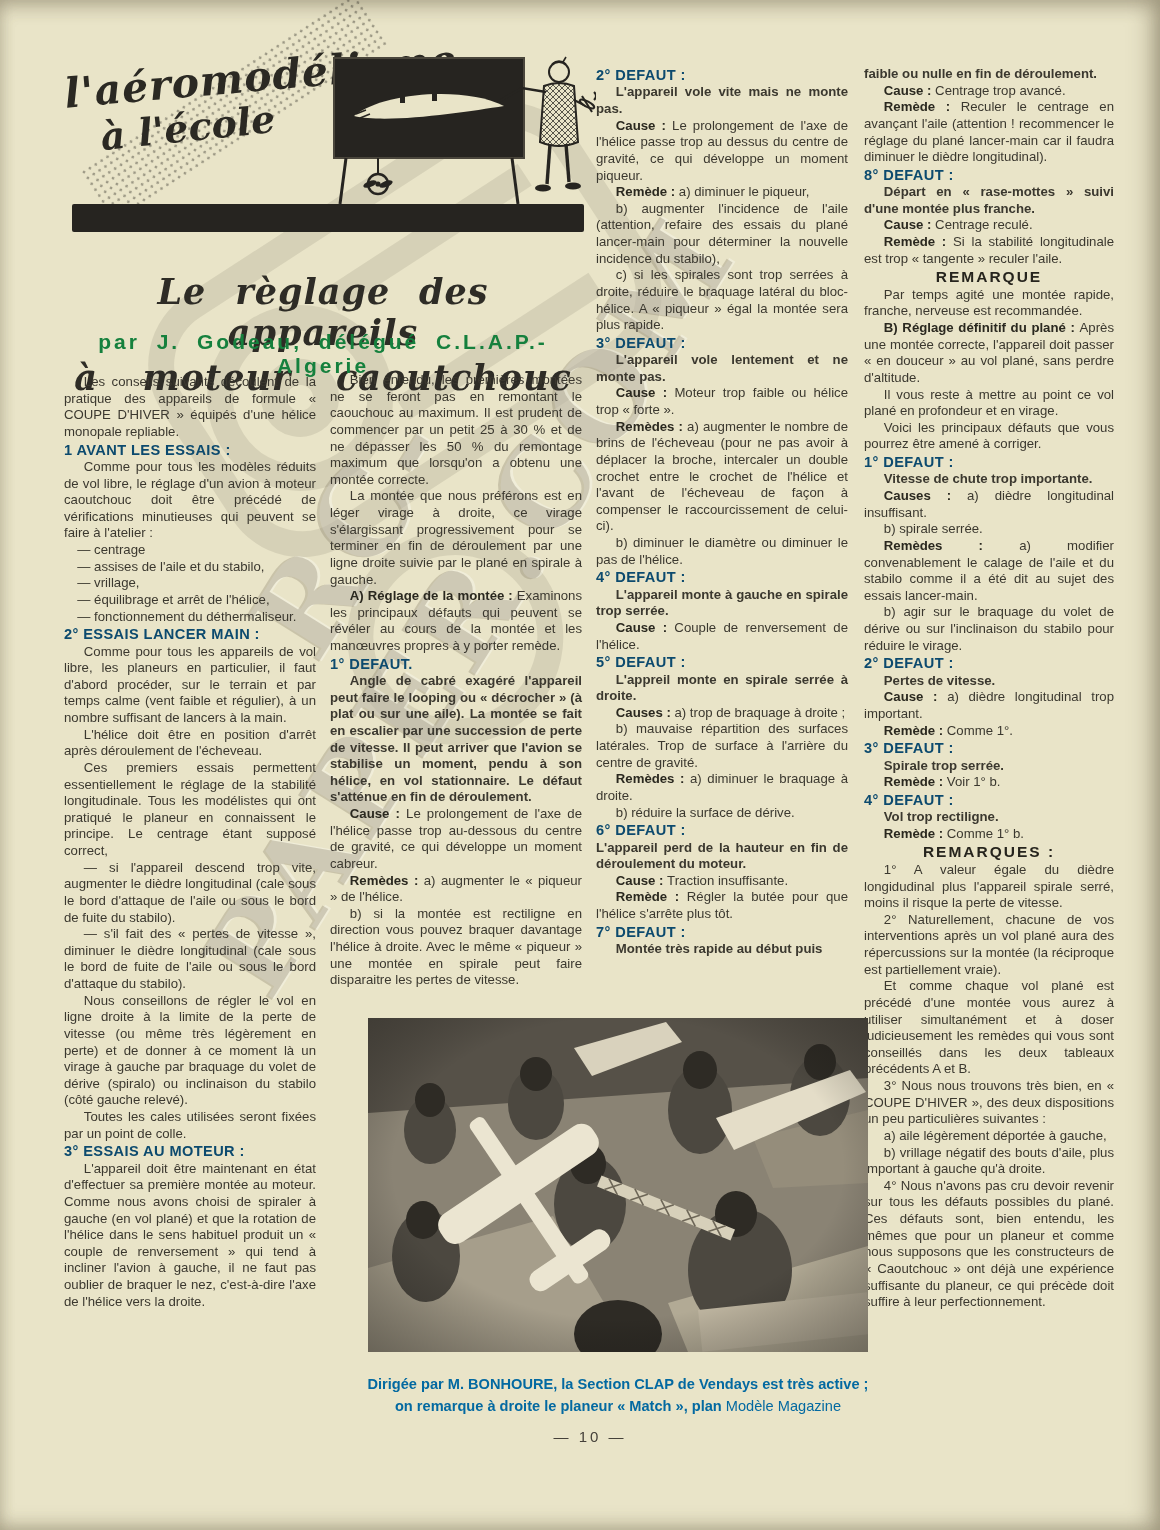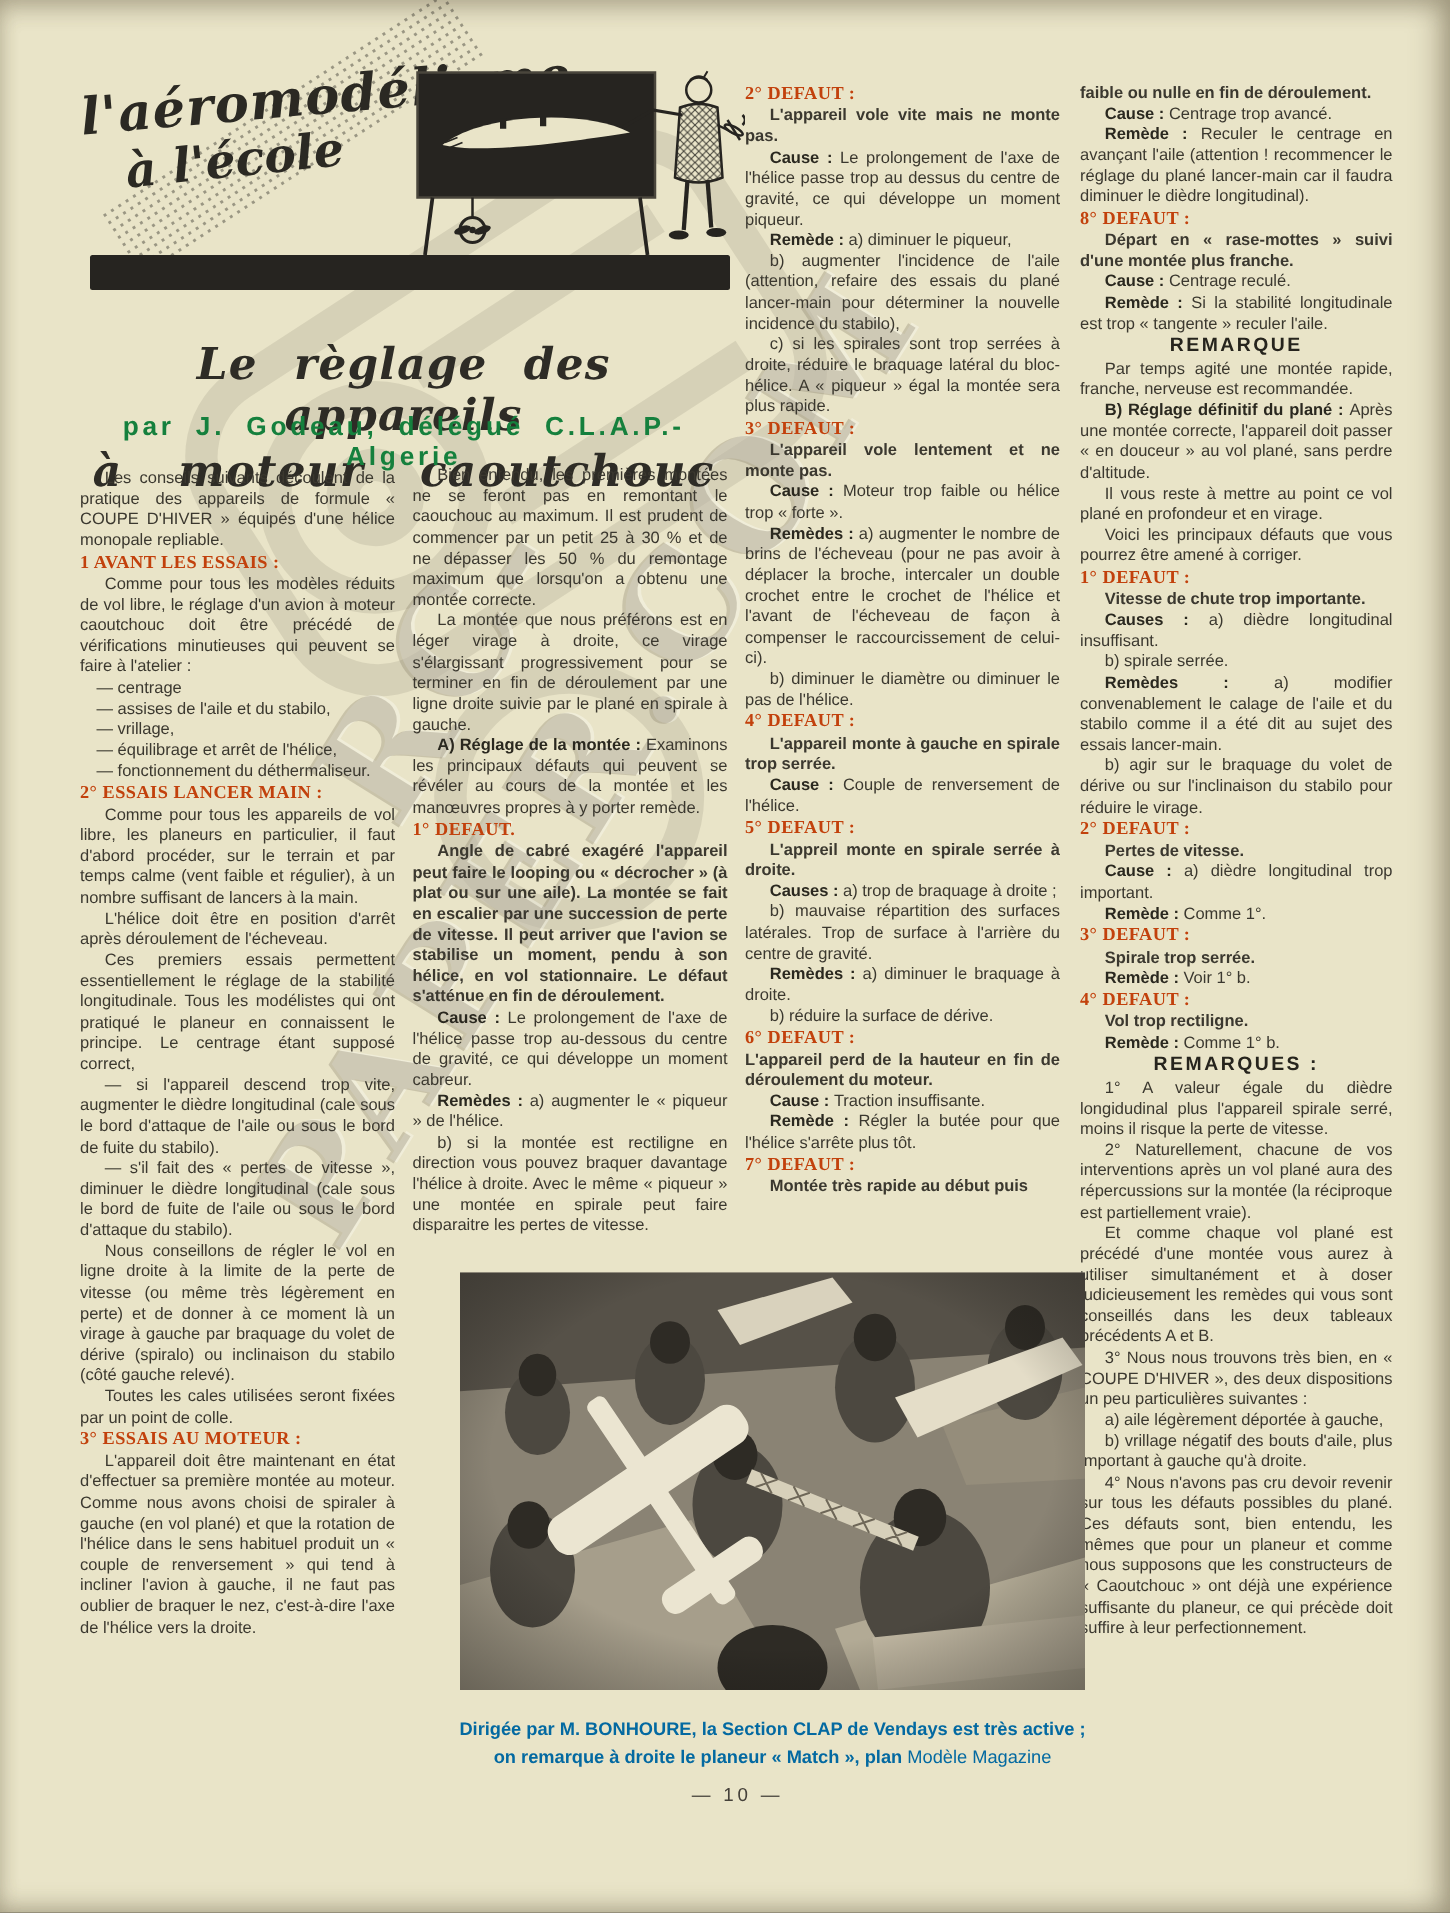--- a/index.html
+++ b/index.html
@@ -31,21 +31,21 @@
   .col{position:absolute;font-size:13.2px;line-height:1.26;}
   #col1{left:64px;top:374px;width:252px;}
   #col2{left:330px;top:372px;width:252px;}
   #col3{left:596px;top:66px;width:252px;}
   #col4{left:864px;top:66px;width:250px;}
   .col p{margin:0;}
   .col > p:first-child{margin-top:0;}
   .it-p,.it-pb{text-indent:1.5em;text-align:justify;}
   .it-pb{font-weight:bold;}
   .it-pb0{font-weight:bold;text-indent:0;text-align:justify;}
-  .it-h{font-weight:bold;font-size:14.6px;margin:8px 0 3px;letter-spacing:.4px;color:#c2410c;font-family:Liberation Serif, serif;}
+  .it-h{font-weight:bold;font-size:14.6px;margin:8px 0 3px;letter-spacing:.4px;color:#0c4a6e;}
   .it-hc{font-weight:bold;text-align:center;font-size:15.5px;letter-spacing:2px;margin:11px 0 5px;color:#26241d;}
   .it-li{text-align:justify;padding-left:2.5em;text-indent:-1.5em;}
   .col b{color:#2a281f;}
   
   .photo{position:absolute;left:368px;top:1018px;width:500px;height:334px;background:#847e72;}
   .caption{position:absolute;left:348px;top:1374px;width:540px;text-align:center;
            font-weight:bold;font-size:14.6px;line-height:1.5;color:#0369a1;}
   .caption .cap-reg{font-weight:normal;}
   .pageno{position:absolute;left:0;top:1428px;width:1180px;text-align:center;
           font-size:15px;letter-spacing:3px;color:#45413a;}

